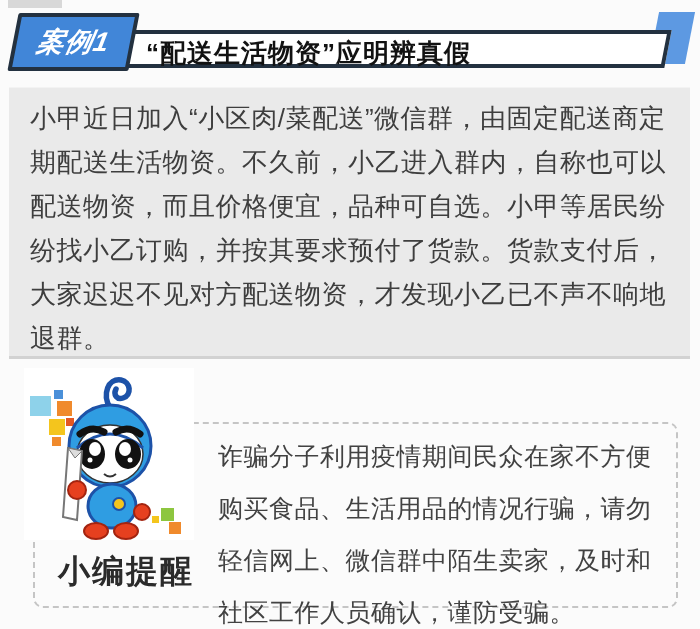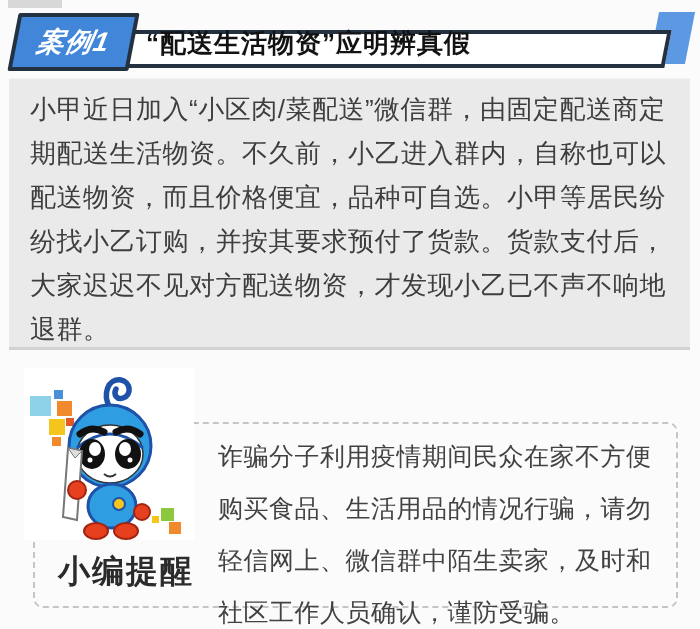--- a/index.html
+++ b/index.html
@@ -30,28 +30,28 @@
     position: absolute; left: 13px; top: 13px; width: 121px; height: 58px;
     background: #4186d8; border: 4px solid #233140; border-radius: 2px;
     transform: skewX(-11deg); z-index: 3;
     display: flex; align-items: center; justify-content: center;
   }
   .header-badge span {
     color: #ffffff; font-size: 27px; font-weight: bold; font-style: italic;
     letter-spacing: 1px;
   }
   .header-title {
-    position: absolute; left: 146px; top: 26px; z-index: 4;
+    position: absolute; left: 146px; top: 36px; z-index: 4;
     font-size: 26px; font-weight: bold; color: #121212; letter-spacing: 1px;
     white-space: nowrap;
   }
 
   
   .case-box {
-    position: absolute; left: 9px; top: 78px; width: 681px; height: 272px;
+    position: absolute; left: 9px; top: 87px; width: 681px; height: 272px;
     background: #eaeaea;
     border-bottom: 3px solid #d2d2d2;
     border-top: 1px solid #f3f3f3;
     padding: 8px 18px 0 21px;
   }
   .case-text {
     font-size: 26px; line-height: 44px; color: #3e3e3e;
     letter-spacing: 0.5px; white-space: pre-line;
   }
 

